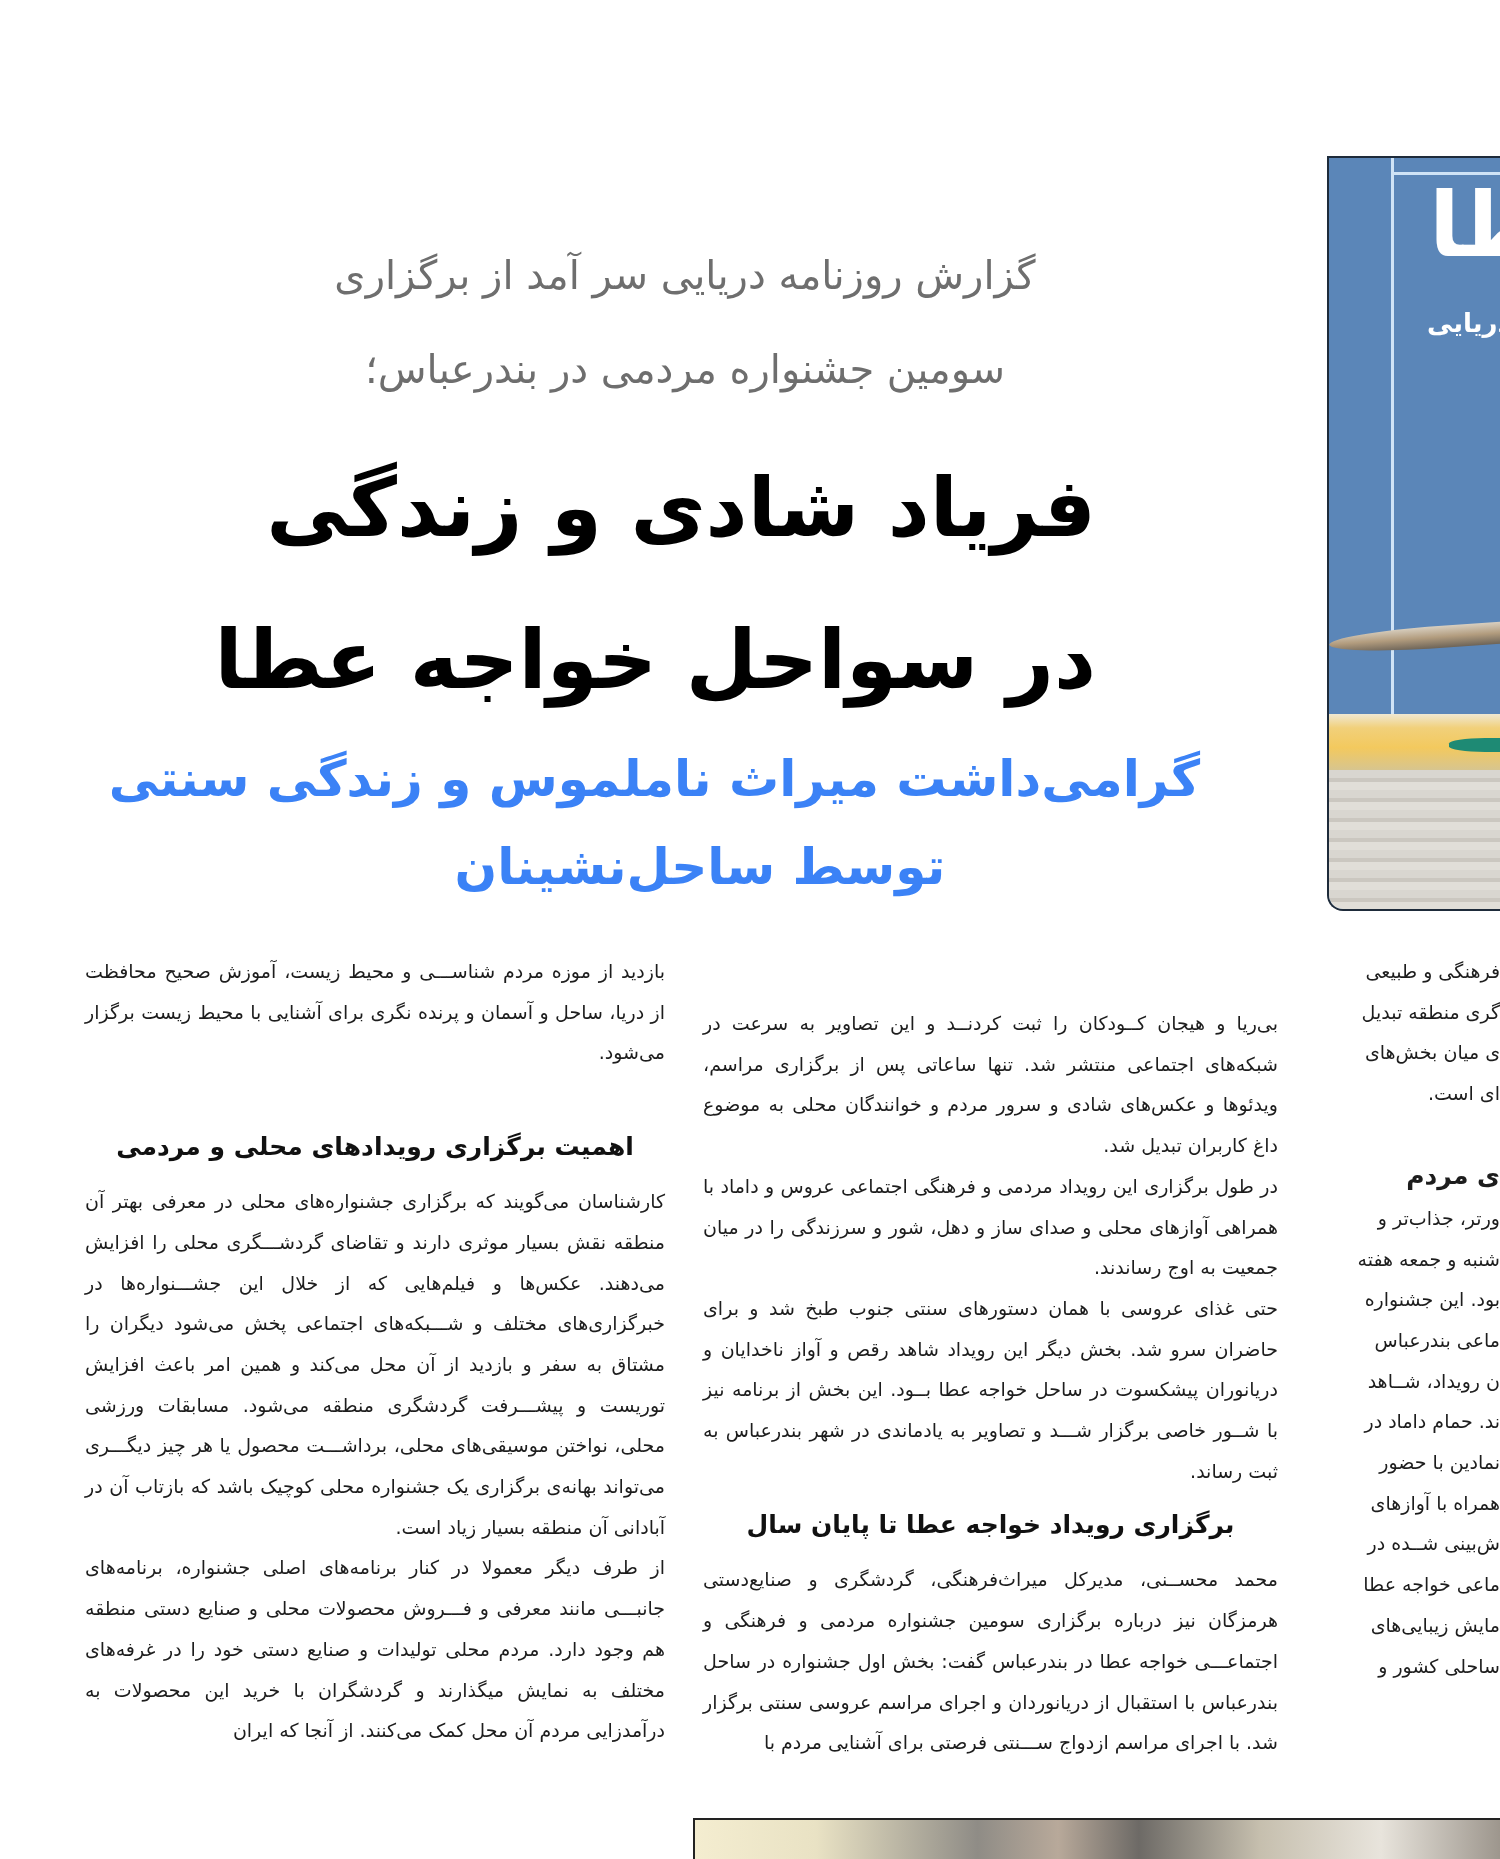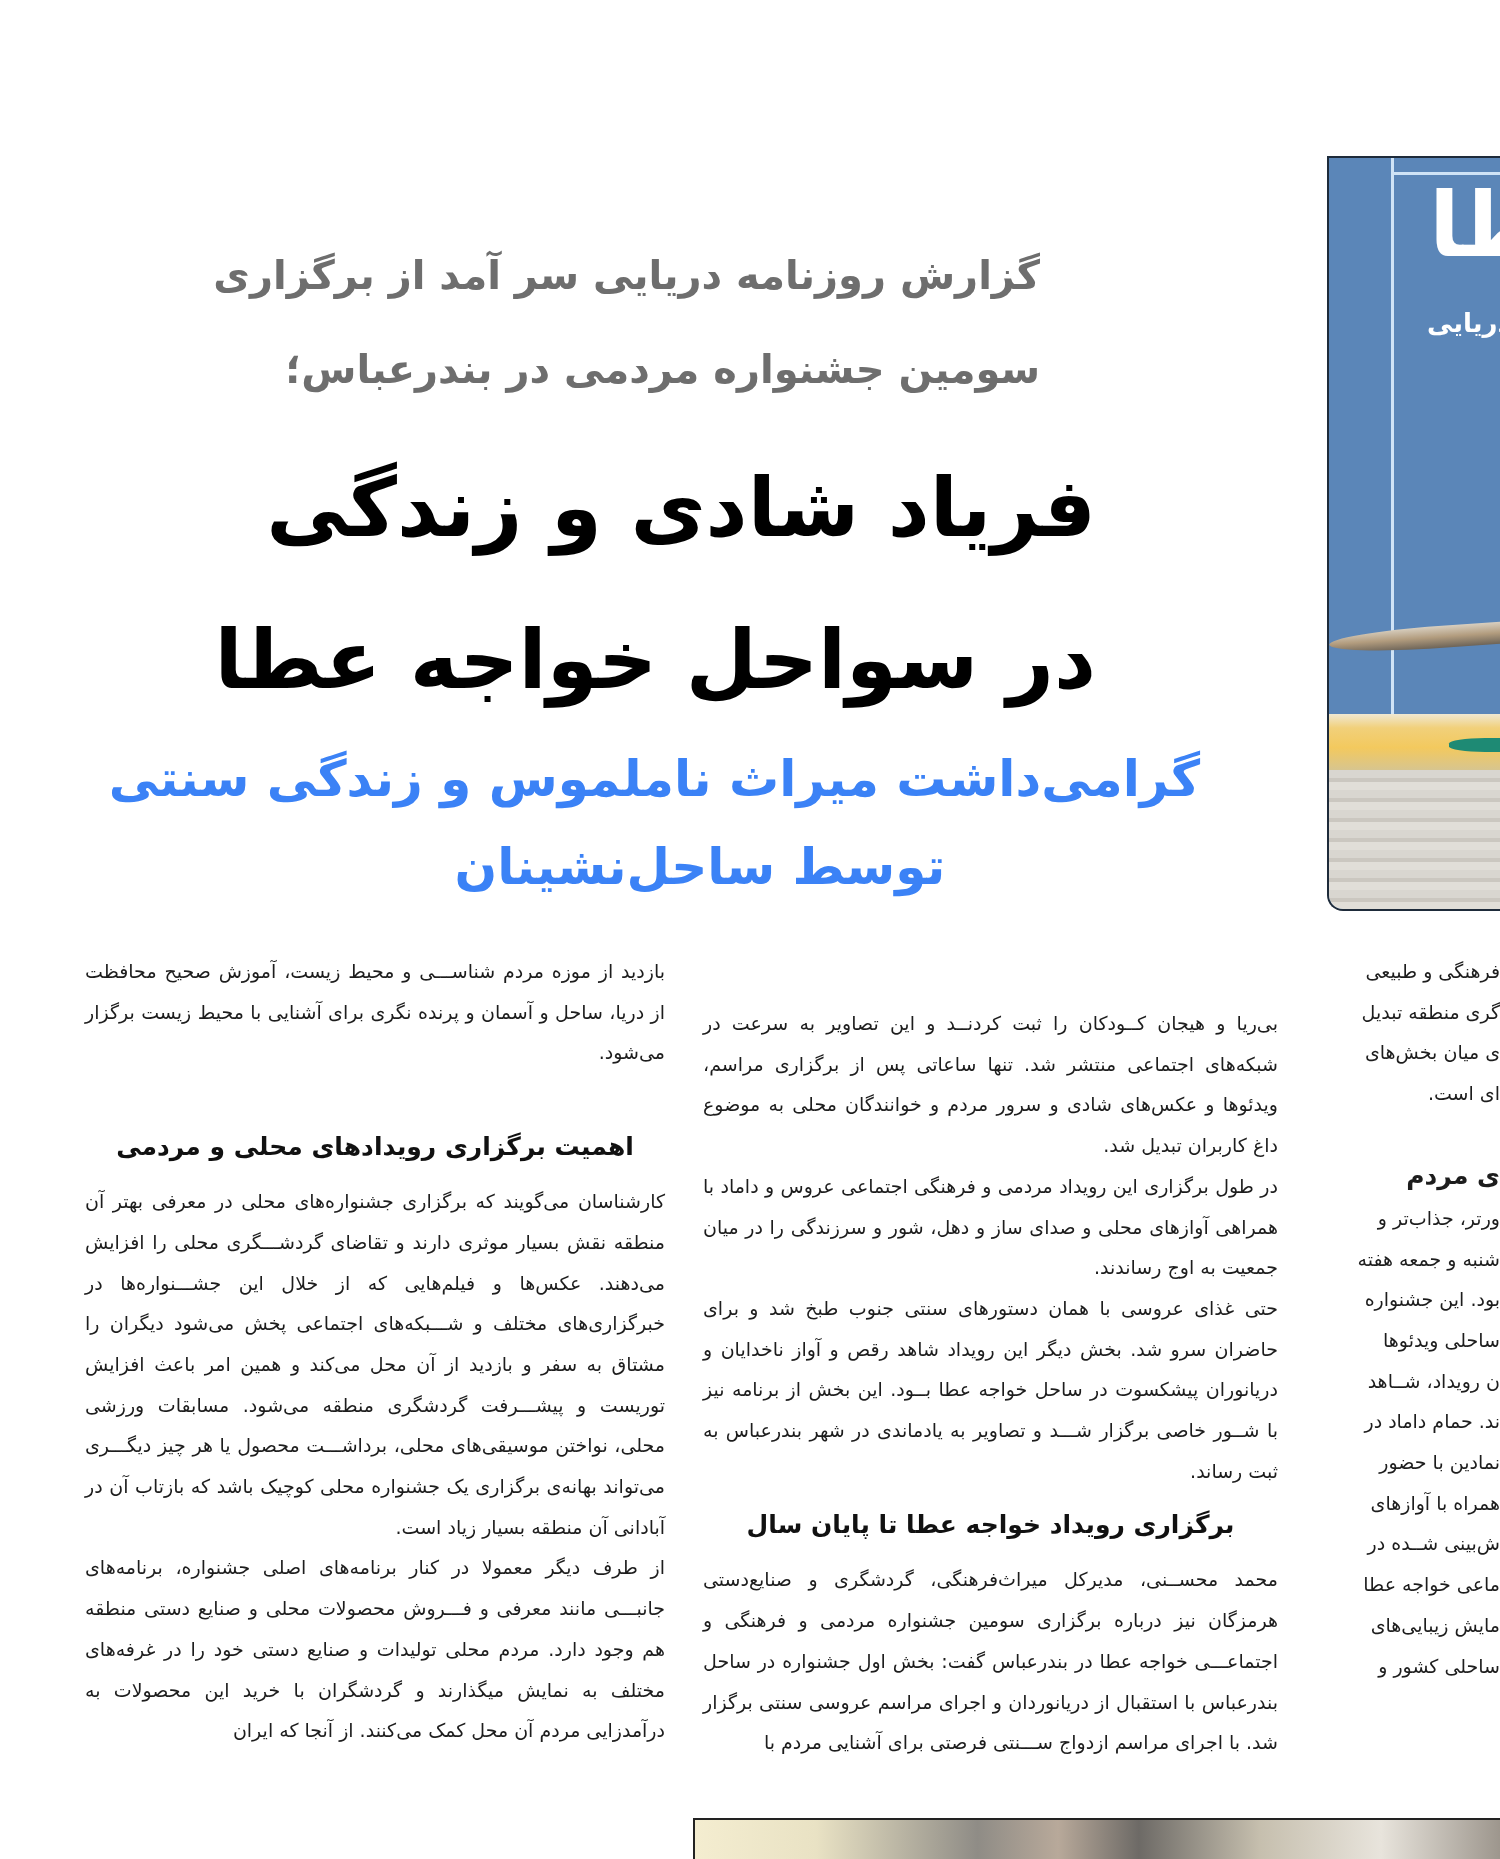--- a/index.html
+++ b/index.html
@@ -7,21 +7,21 @@
     width: 1500px; height: 1859px; overflow: hidden; position: relative;
     background: #ffffff; color: #1a1a1a;
     font-family: "DejaVu Sans", sans-serif;
   }
   .page { position: absolute; inset: 0; }
 
   
   .kicker {
     position: absolute; left: 330px; width: 710px; top: 228px;
     direction: rtl; text-align: center;
-    color: #6e6e6e; font-weight: bold; font-size: 40px; line-height: 94px;
+    color: #6e6e6e; font-weight: normal; font-size: 40px; line-height: 94px;
   }
   .kicker .line { display: block; white-space: nowrap; }
 
   
   .headline {
     position: absolute; left: 316px; width: 780px; top: 432px;
     direction: rtl; text-align: center;
     color: #000; font-weight: bold; font-size: 82px; line-height: 152px;
     letter-spacing: -1px;
   }
@@ -142,21 +142,21 @@
     <div class="col" style="text-align:right; direction:rtl; left:auto; right:0; transform:none; width:190px; white-space:nowrap;">
       <p>فرهنگی و طبیعی</p>
       <p>گری منطقه تبدیل</p>
       <p>ی میان بخش‌های</p>
       <p>ای است.</p>
       <div style="height:40px"></div>
       <p style="font-weight:bold;font-size:25px;line-height:44px;">ی مردم</p>
       <p>ورتر، جذاب‌تر و</p>
       <p>شنبه و جمعه هفته</p>
       <p>بود. این جشنواره</p>
-      <p>ساحلی ویدئوها</p>
+      <p>ماعی بندرعباس</p>
       <p>ن رویداد، شــاهد</p>
       <p>ند. حمام داماد در</p>
       <p>نمادین با حضور</p>
       <p>همراه با آوازهای</p>
       <p>ش‌بینی شــده در</p>
       <p>ماعی خواجه عطا</p>
       <p>مایش زیبایی‌های</p>
       <p>ساحلی کشور و</p>
     </div>
   </div>

